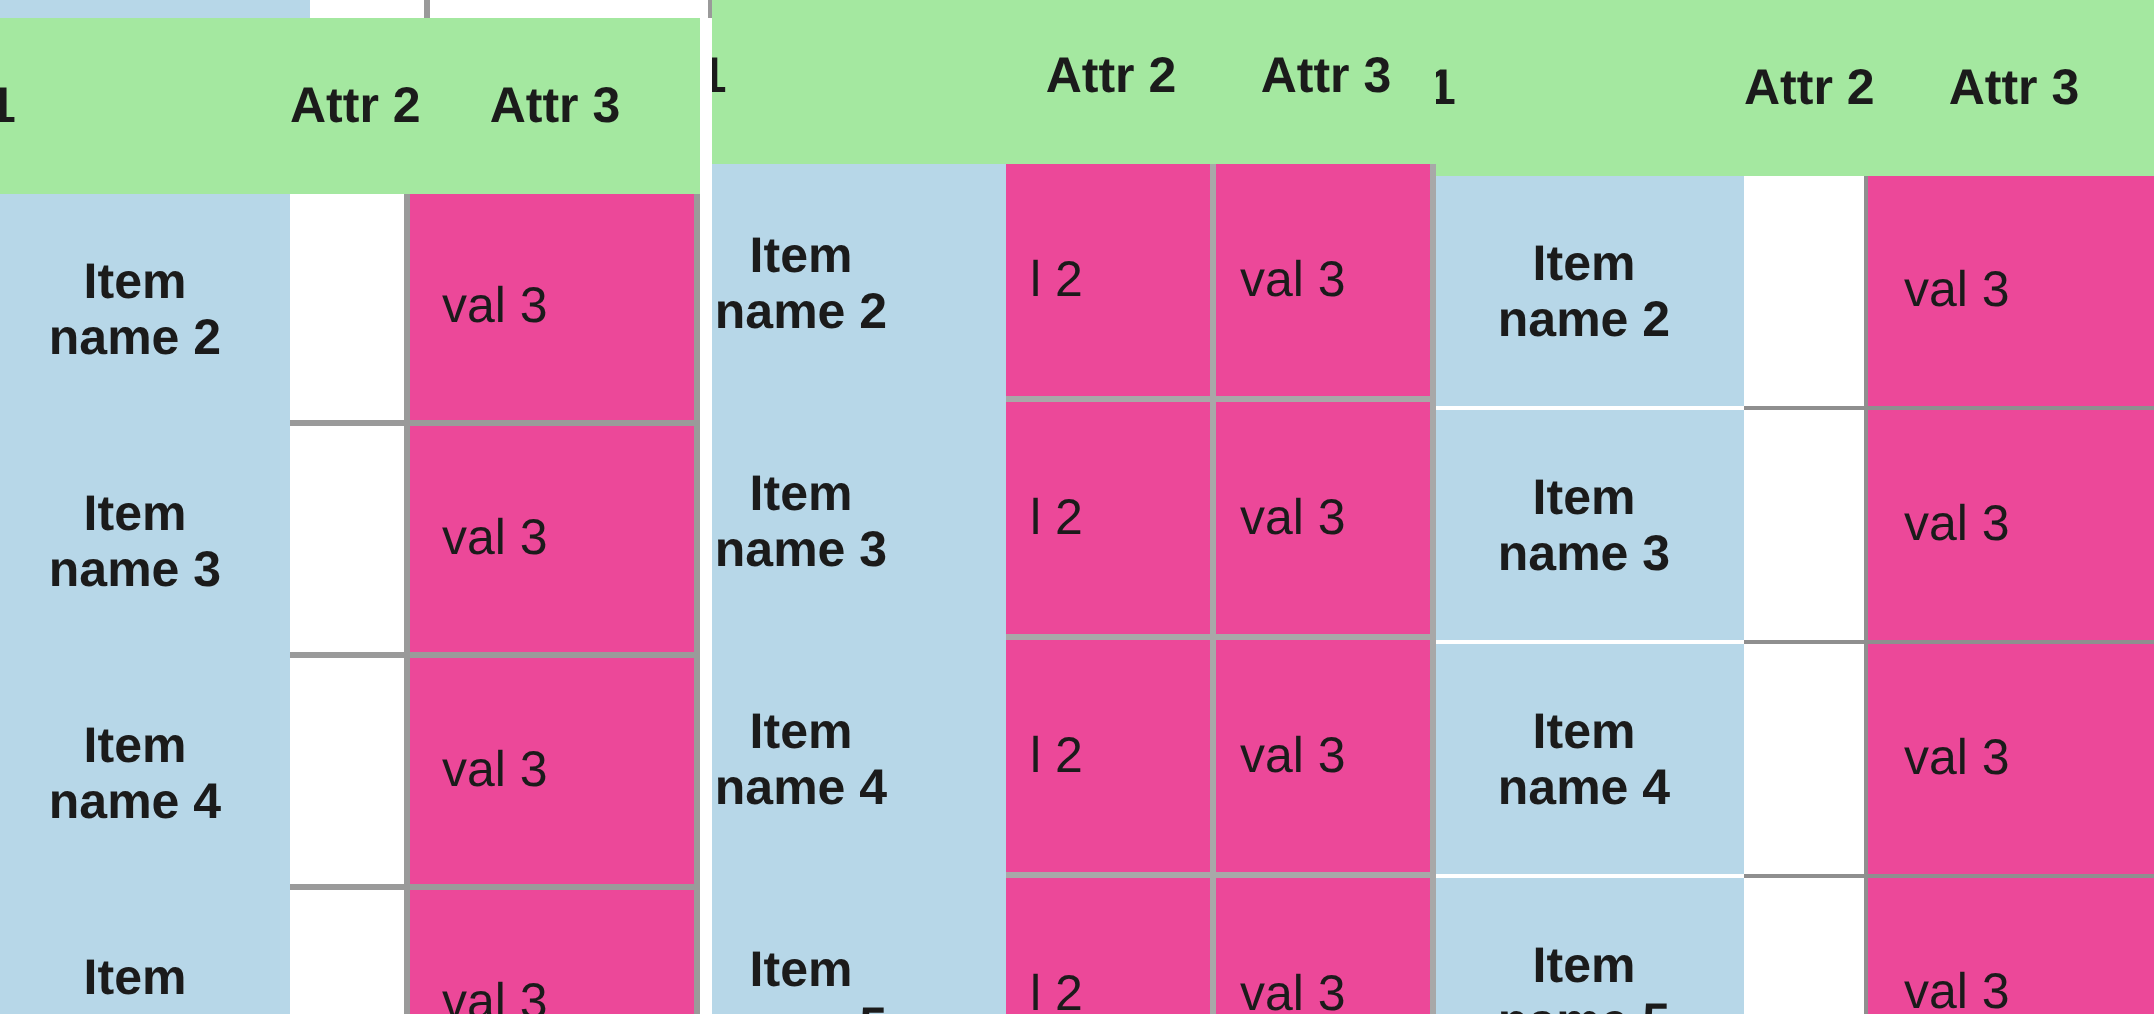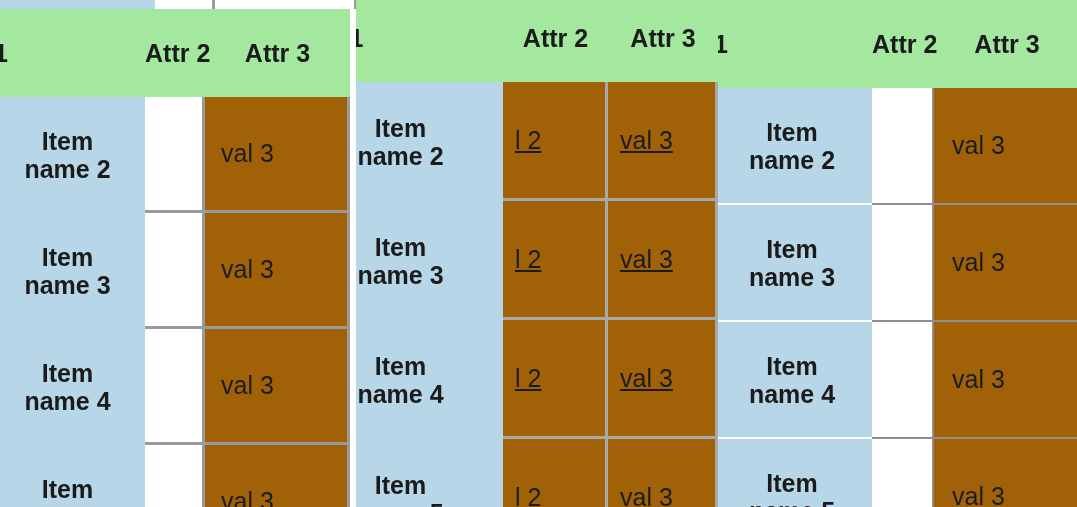--- a/index.html
+++ b/index.html
@@ -29,21 +29,21 @@
   }
   .namecell{
     background:#b7d7e8;
     font-weight:bold;
     text-align:center;
     line-height:1.12;
     white-space:pre-line;
     color:#121212;
   }
   .valcell{
-    background:#a16207;
+    background:#ec4899;
     text-align:left;
     color:#1b1b1b;
     font-weight:normal;
   }
   .blank{background:#ffffff;}
 
   
   #panel1{left:0;top:0;width:356px;height:507px;}
   #panel1 .tbl{width:360px;margin-left:-10px;}
   #panel1 .c1{width:155px;}
@@ -62,21 +62,20 @@
   
   #panel2{left:356px;top:0;width:362px;height:507px;}
   #panel2 .tbl{width:420px;margin-left:-58px;margin-top:-6px;}
   #panel2 .c1{width:205px;}
   #panel2 .c2{width:105px;}
   #panel2 .c3{width:110px;}
   #panel2 td.namecell,#panel2 td.blank,#panel2 td.valcell{height:116px;}
   #panel2 td.blank,#panel2 td.valcell{
     border-right:3px solid #a8a8a8;
     border-bottom:3px solid #a8a8a8;
-    text-decoration:underline;
   }
   #panel2 td.valcell{padding-left:12px;}
   #panel2 td.namecell{border-bottom:0;}
   #panel2 .hrow .hcol1{text-align:left;padding-left:0px;}
 
   
   #panel3{left:718px;top:0;width:359px;height:507px;}
   #panel3 .tbl{width:368px;margin-left:-6px;}
   #panel3 .c1{width:160px;}
   #panel3 .c2{width:62px;}

